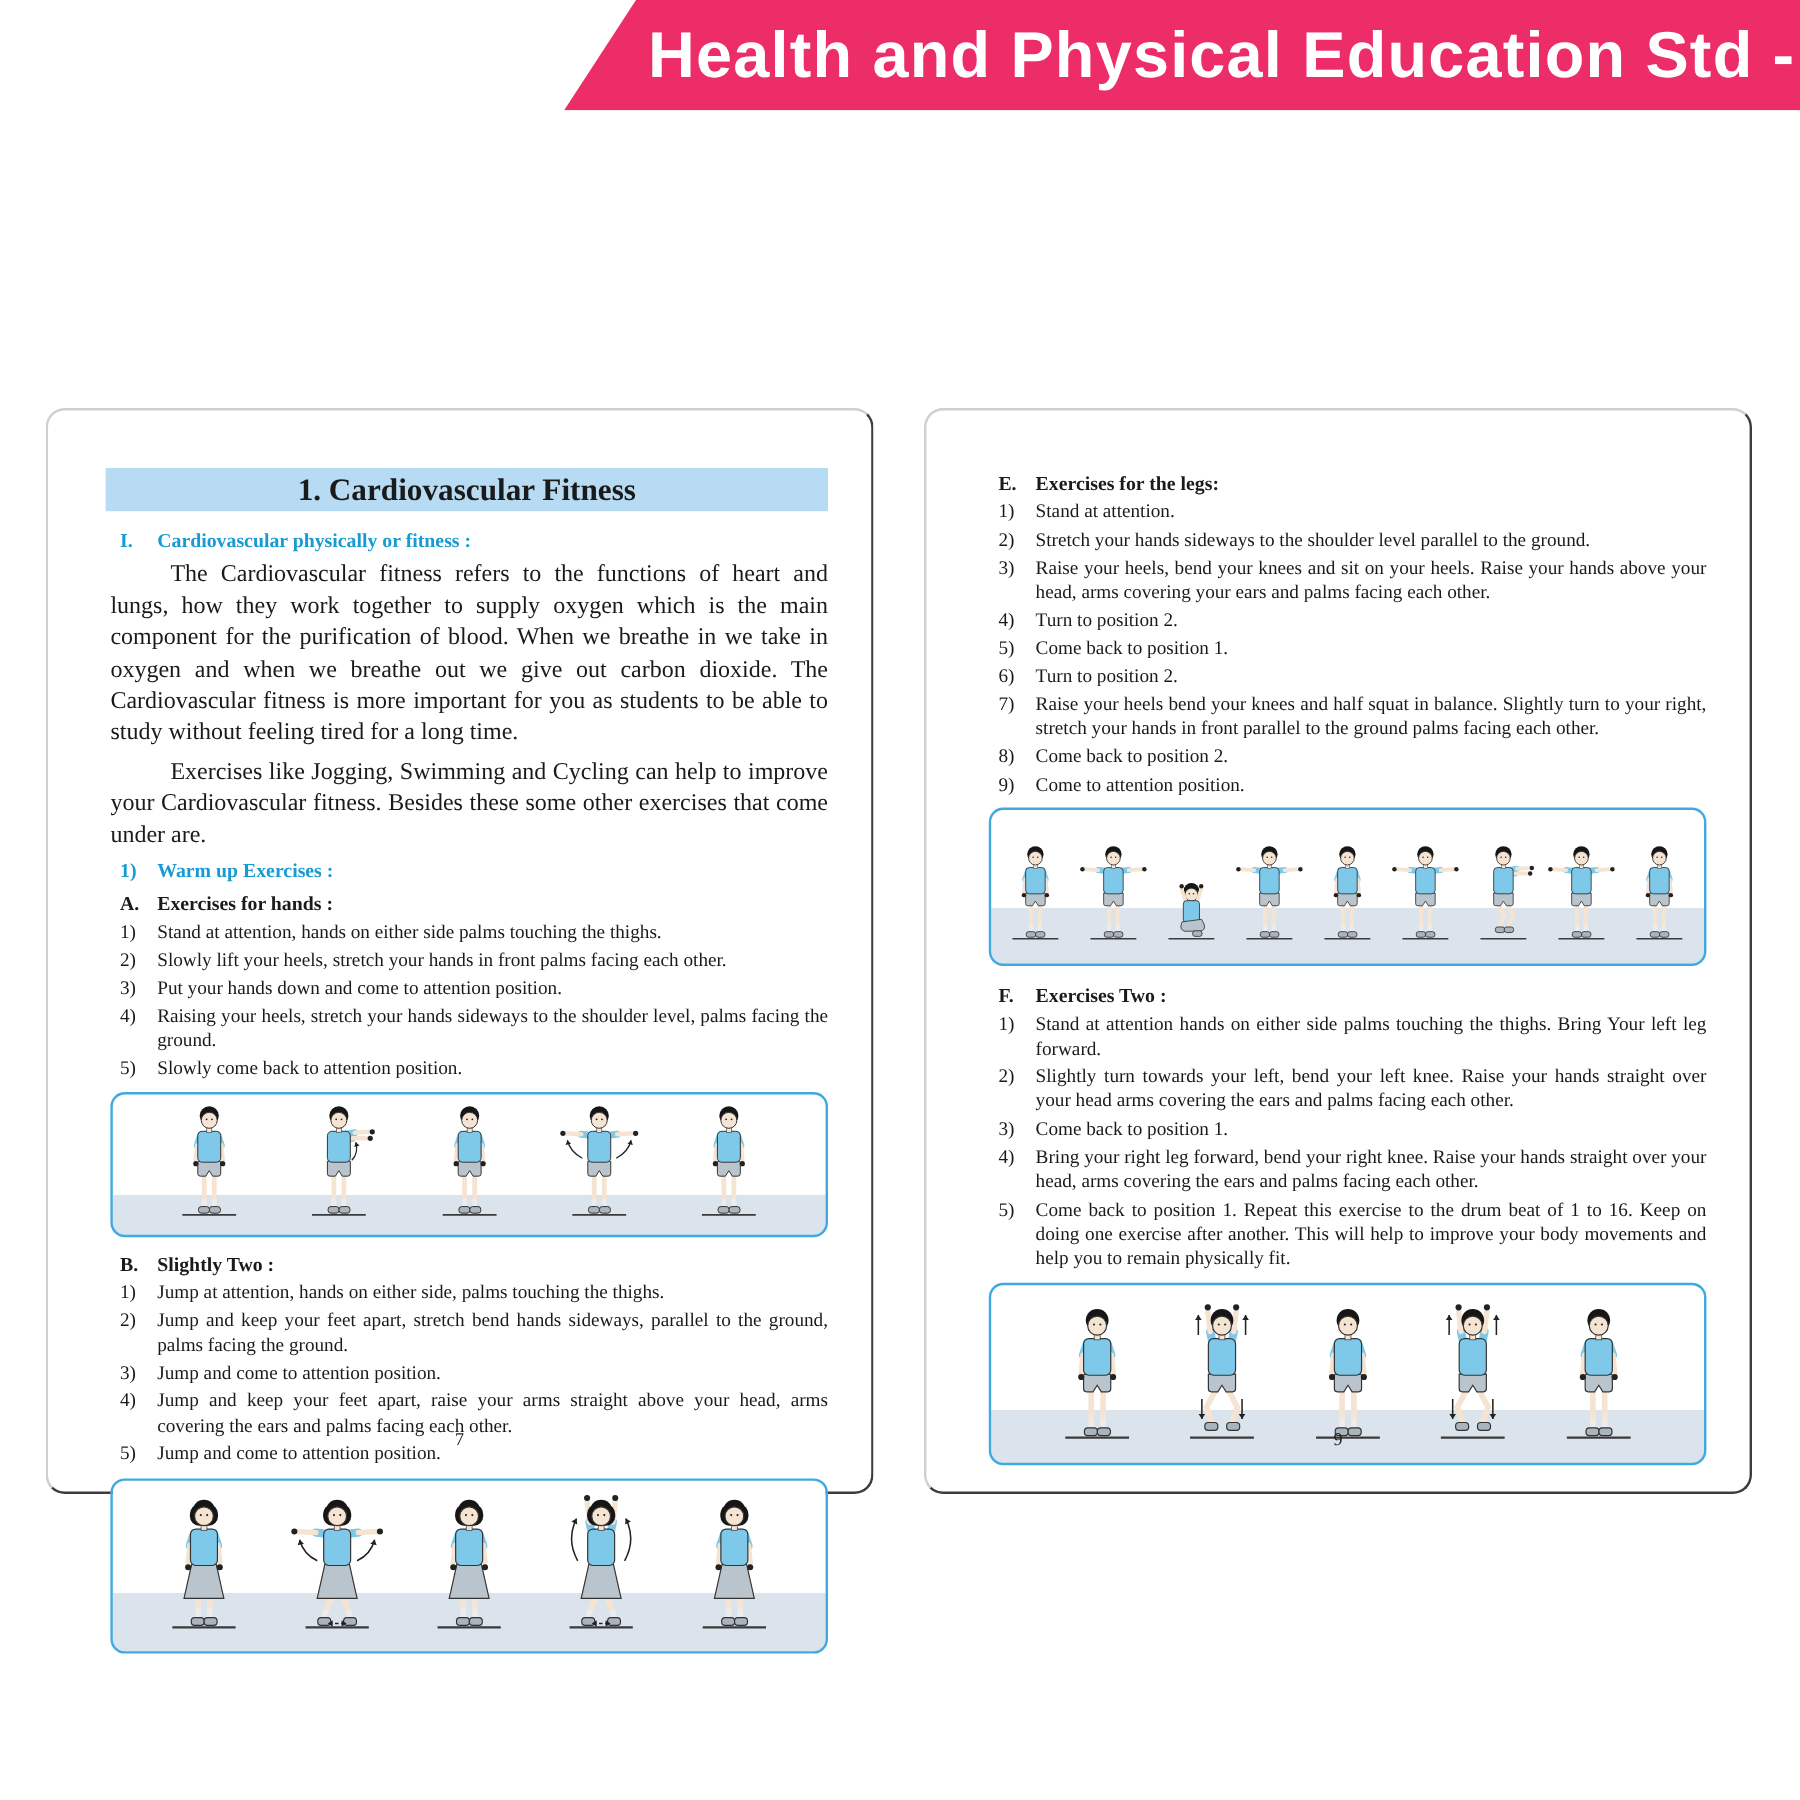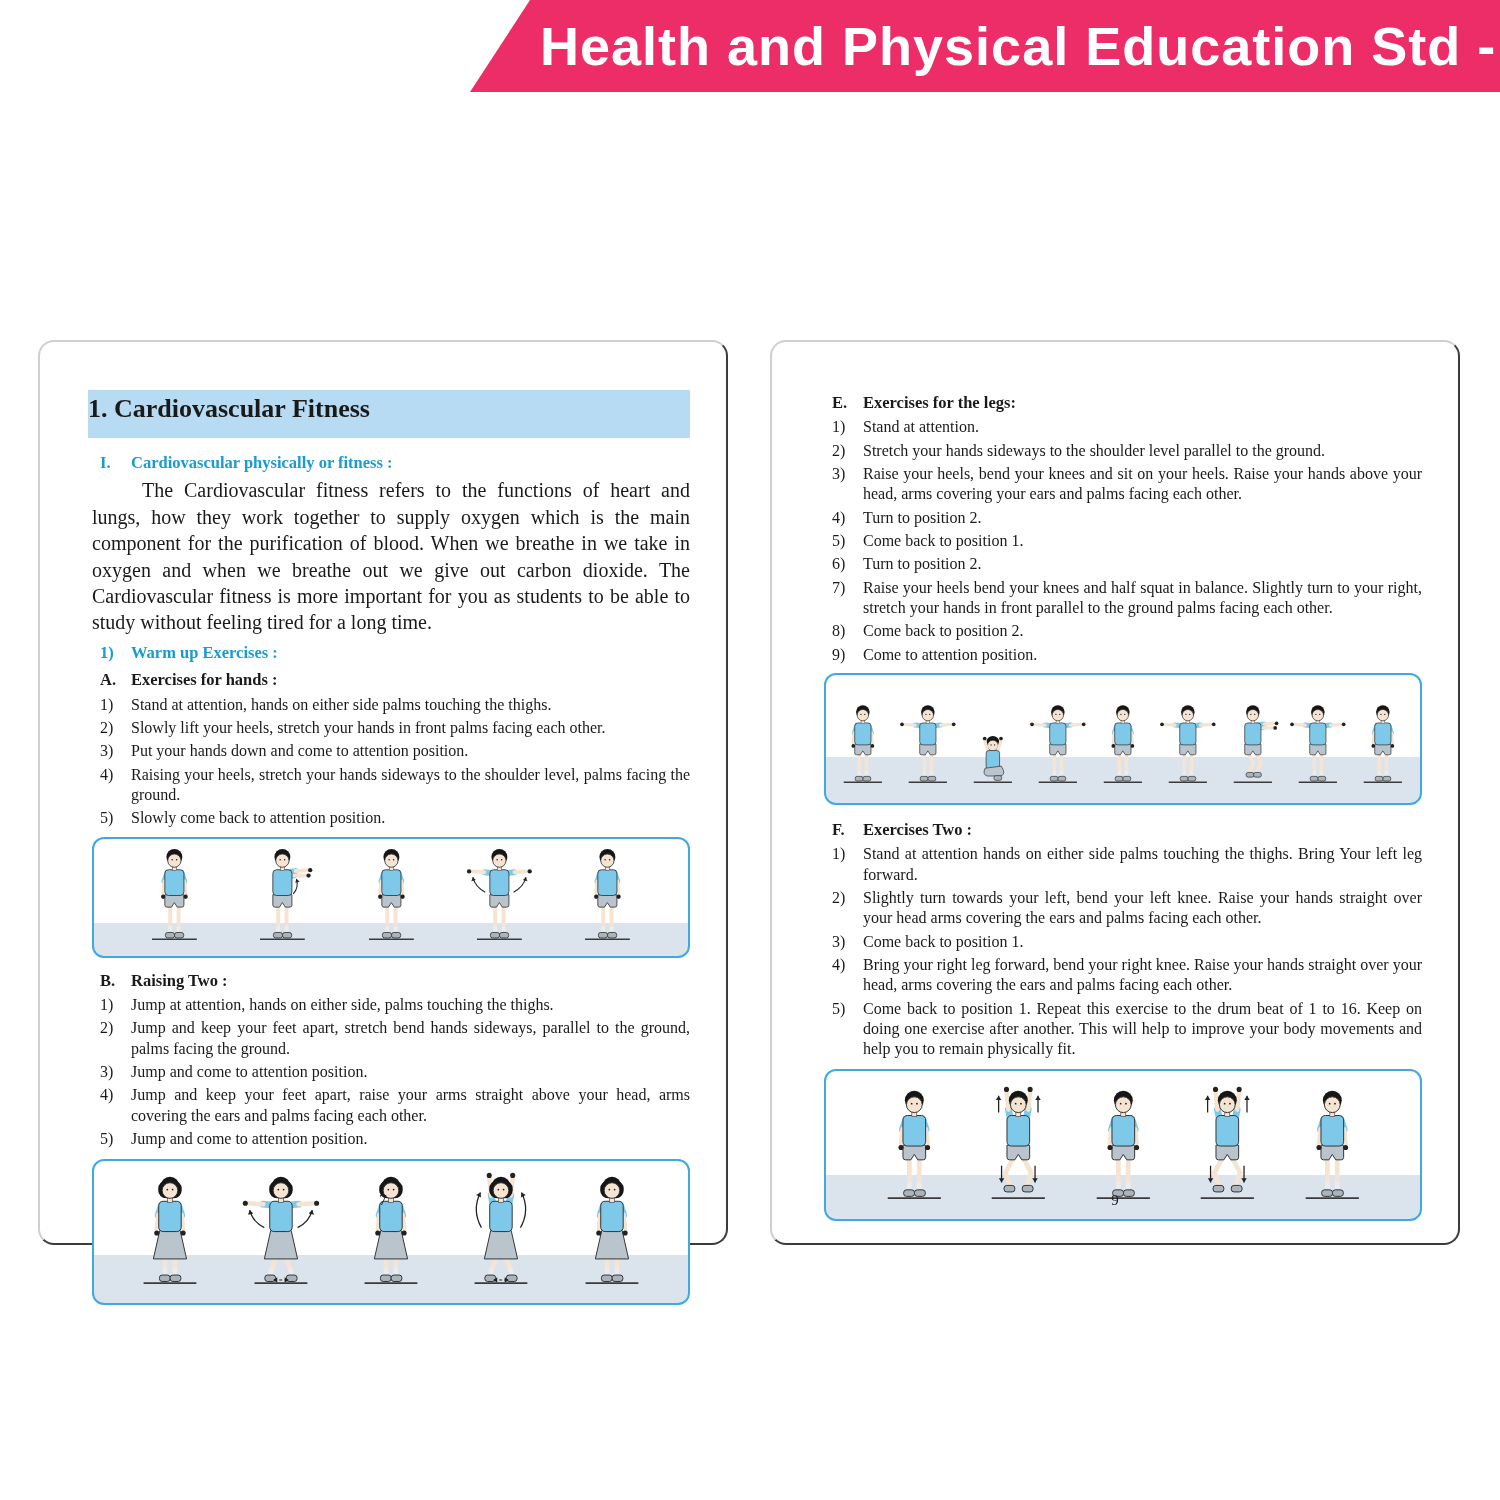--- a/index.html
+++ b/index.html
@@ -22,21 +22,21 @@
   
   .page{
     position:absolute;top:340px;width:690px;height:905px;background:#ffffff;
     border:2px solid;border-color:#cfcfcf #3c3c3c #3c3c3c #cfcfcf;
     border-radius:16px;box-sizing:border-box;
     padding:44px 36px 0 52px;
   }
   .page-left{left:38px;}
   .page-right{left:770px;}
   .chapter-title-bar{
-    background:#B7DBF3;height:48px;line-height:38px;
+    background:#B7DBF3;height:36px;line-height:38px;text-align:center;
     font-size:26px;font-weight:bold;margin:4px 0 14px -4px;
   }
   .intro{font-size:16px;line-height:1.3;}
   .sec{display:flex;margin:6px 0 4px 8px;font-size:16.5px;font-weight:bold;line-height:1.3;}
   .sec .num{flex:none;width:31px;}
   .sec.blue{color:#189AD3;}
   .para{font-size:20px;line-height:1.32;text-align:justify;text-indent:50px;margin:3px 0 6px 0;}
   .list{margin:2px 0 4px 8px;}
   .li{display:flex;font-size:16px;line-height:1.27;margin-bottom:3px;}
   .li .num{flex:none;width:31px;}
@@ -70,20 +70,21 @@
 <div class="page page-left">
   <div class="chapter-title-bar">1. Cardiovascular Fitness</div>
 
 
   <div class="sec blue">
     <span class="num">I.</span>
     <span>Cardiovascular physically or fitness :</span>
   </div>
 
   <div class="para">The Cardiovascular fitness refers to the functions of heart and lungs, how they work together to supply oxygen which is the main component for the purification of blood. When we breathe in we take in oxygen and when we breathe out we give out carbon dioxide. The Cardiovascular fitness is more important for you as students to be able to study without feeling tired for a long time.</div>
+  <div class="para">Exercises like Jogging, Swimming and Cycling can help to improve your Cardiovascular fitness. Besides these some other exercises that come under are.</div>
 
   <div class="sec blue">
     <span class="num">1)</span>
     <span>Warm up Exercises :</span>
   </div>
 
   <div class="sec">
     <span class="num">A.</span>
     <span>Exercises for hands :</span>
   </div>
@@ -224,21 +225,21 @@
         <rect x="42.5" y="25" width="5" height="7" fill="#f6e4d2" stroke="#333" stroke-width="0.6"></rect>
         <circle cx="45" cy="20" r="8" fill="#f6e4d2" stroke="#333" stroke-width="1"></circle>
         <circle cx="42.3" cy="19" r="0.9" fill="#222"></circle>
         <circle cx="47.7" cy="19" r="0.9" fill="#222"></circle>
         <line x1="18" y1="114.8" x2="72" y2="114.8" stroke="#3a3a3a" stroke-width="1.8"></line>
       </svg>
     </div>
 
   <div class="sec">
     <span class="num">B.</span>
-    <span>Raising Two :</span>
+    <span>Slightly Two :</span>
   </div>
   <div class="list">
       <div class="li">
         <span class="num">1)</span>
         <span class="txt">Jump at attention, hands on either side, palms touching the thighs.</span>
       </div>
       <div class="li">
         <span class="num">2)</span>
         <span class="txt">Jump and keep your feet apart, stretch bend hands sideways, parallel to the ground, palms facing the ground.</span>
       </div>

